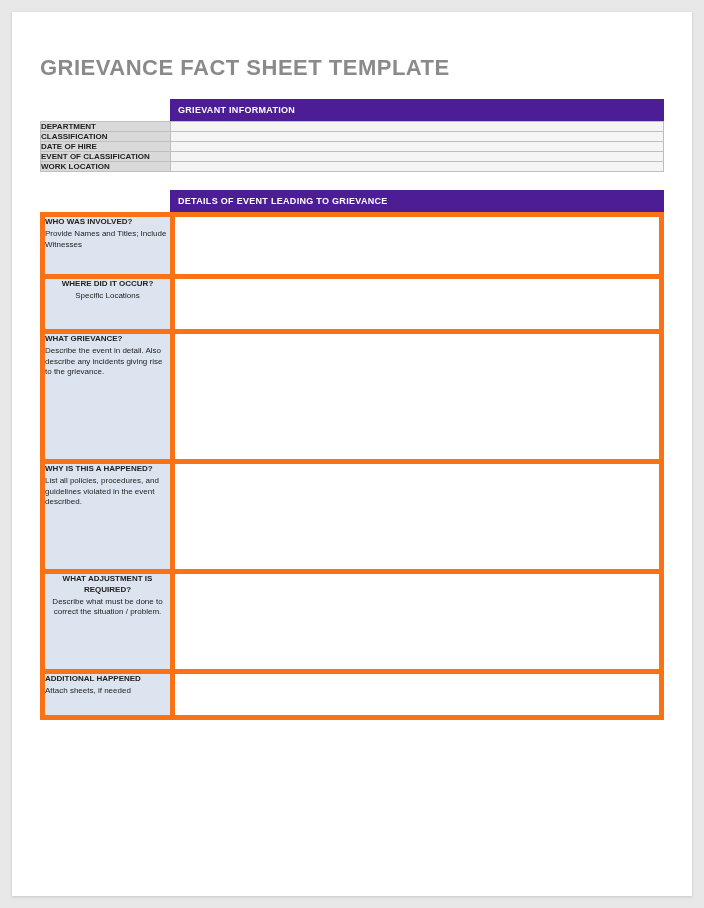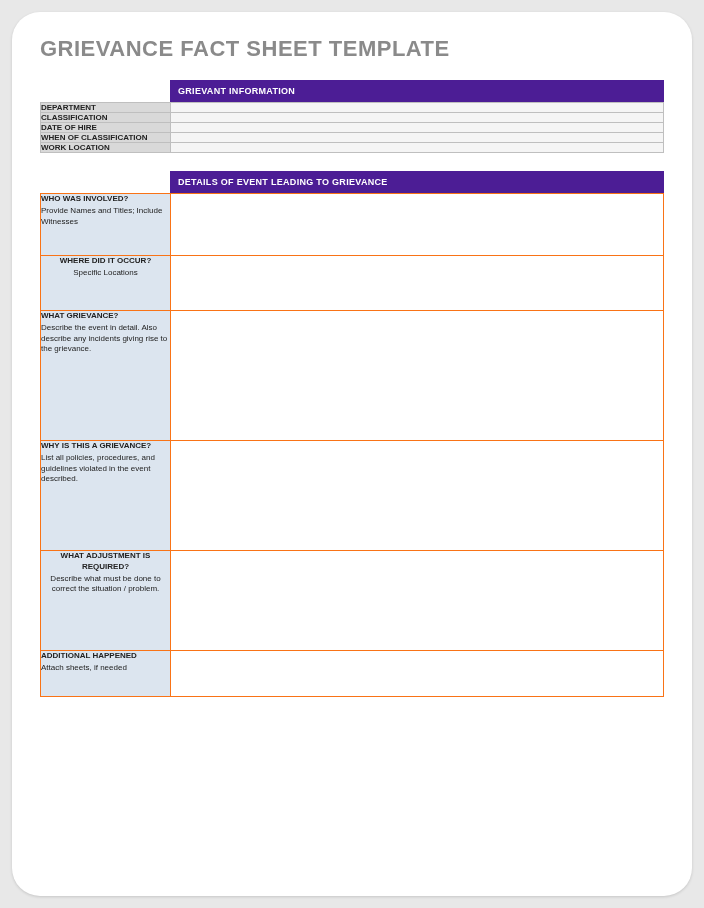--- a/index.html
+++ b/index.html
@@ -5,24 +5,23 @@
   * { margin: 0; padding: 0; box-sizing: border-box; }
   body {
     background: #e8e8e8;
     font-family: Arial, Helvetica, sans-serif;
     padding: 12px;
   }
   .page {
     background: #fff;
     width: 680px;
     margin: 0 auto;
-    padding: 24px 28px 30px 28px;
+    padding: 43px 28px 30px 28px;
     box-shadow: 0 1px 3px rgba(0,0,0,0.15);
     min-height: 884px;
-    border-radius: 28px;
   }
   .title {
     font-size: 22px;
     font-weight: bold;
     color: #8a8a8a;
     letter-spacing: 0.5px;
     margin-bottom: 18px;
   }
   .section-header-row {
     display: flex;
@@ -61,21 +60,21 @@
   .info-value {
     background: #f5f5f5;
     padding: 8px 6px;
     font-size: 9px;
   }
   .details-table {
     width: 100%;
     border-collapse: collapse;
   }
   .details-table td {
-    border: 1px solid #f97316;
+    border: 5px solid #f97316;
     padding: 0;
     vertical-align: top;
   }
   .details-label {
     width: 130px;
     background: #dce5ef;
     padding: 8px 6px 8px 6px;
     font-size: 8px;
     color: #222;
     line-height: 1.35;
@@ -118,21 +117,21 @@
     </tr>
     <tr>
       <td class="info-label">CLASSIFICATION</td>
       <td class="info-value"></td>
     </tr>
     <tr>
       <td class="info-label">DATE OF HIRE</td>
       <td class="info-value"></td>
     </tr>
     <tr>
-      <td class="info-label">WHEN OF CLASSIFICATION</td>
+      <td class="info-label">EVENT OF CLASSIFICATION</td>
       <td class="info-value"></td>
     </tr>
     <tr>
       <td class="info-label">WORK LOCATION</td>
       <td class="info-value"></td>
     </tr>
   </tbody>
     </table>
 
   <div class="section-header-row">
@@ -158,21 +157,21 @@
     </tr>
     <tr>
       <td class="details-label h-what">
         <span class="q">WHAT GRIEVANCE?</span>
         <span>Describe the event in detail.  Also describe any incidents giving rise to the grievance.</span>
       </td>
       <td class="details-value h-what"></td>
     </tr>
     <tr>
       <td class="details-label h-why">
-        <span class="q">WHY IS THIS A GRIEVANCE?</span>
+        <span class="q">WHY IS THIS A HAPPENED?</span>
         <span>List all policies, procedures, and guidelines violated in the event described.</span>
       </td>
       <td class="details-value h-why"></td>
     </tr>
     <tr>
       <td class="details-label h-adj">
         <span class="q">WHAT ADJUSTMENT IS REQUIRED?</span>
         <span>Describe what must be done to correct the situation / problem.</span>
       </td>
       <td class="details-value h-adj"></td>

